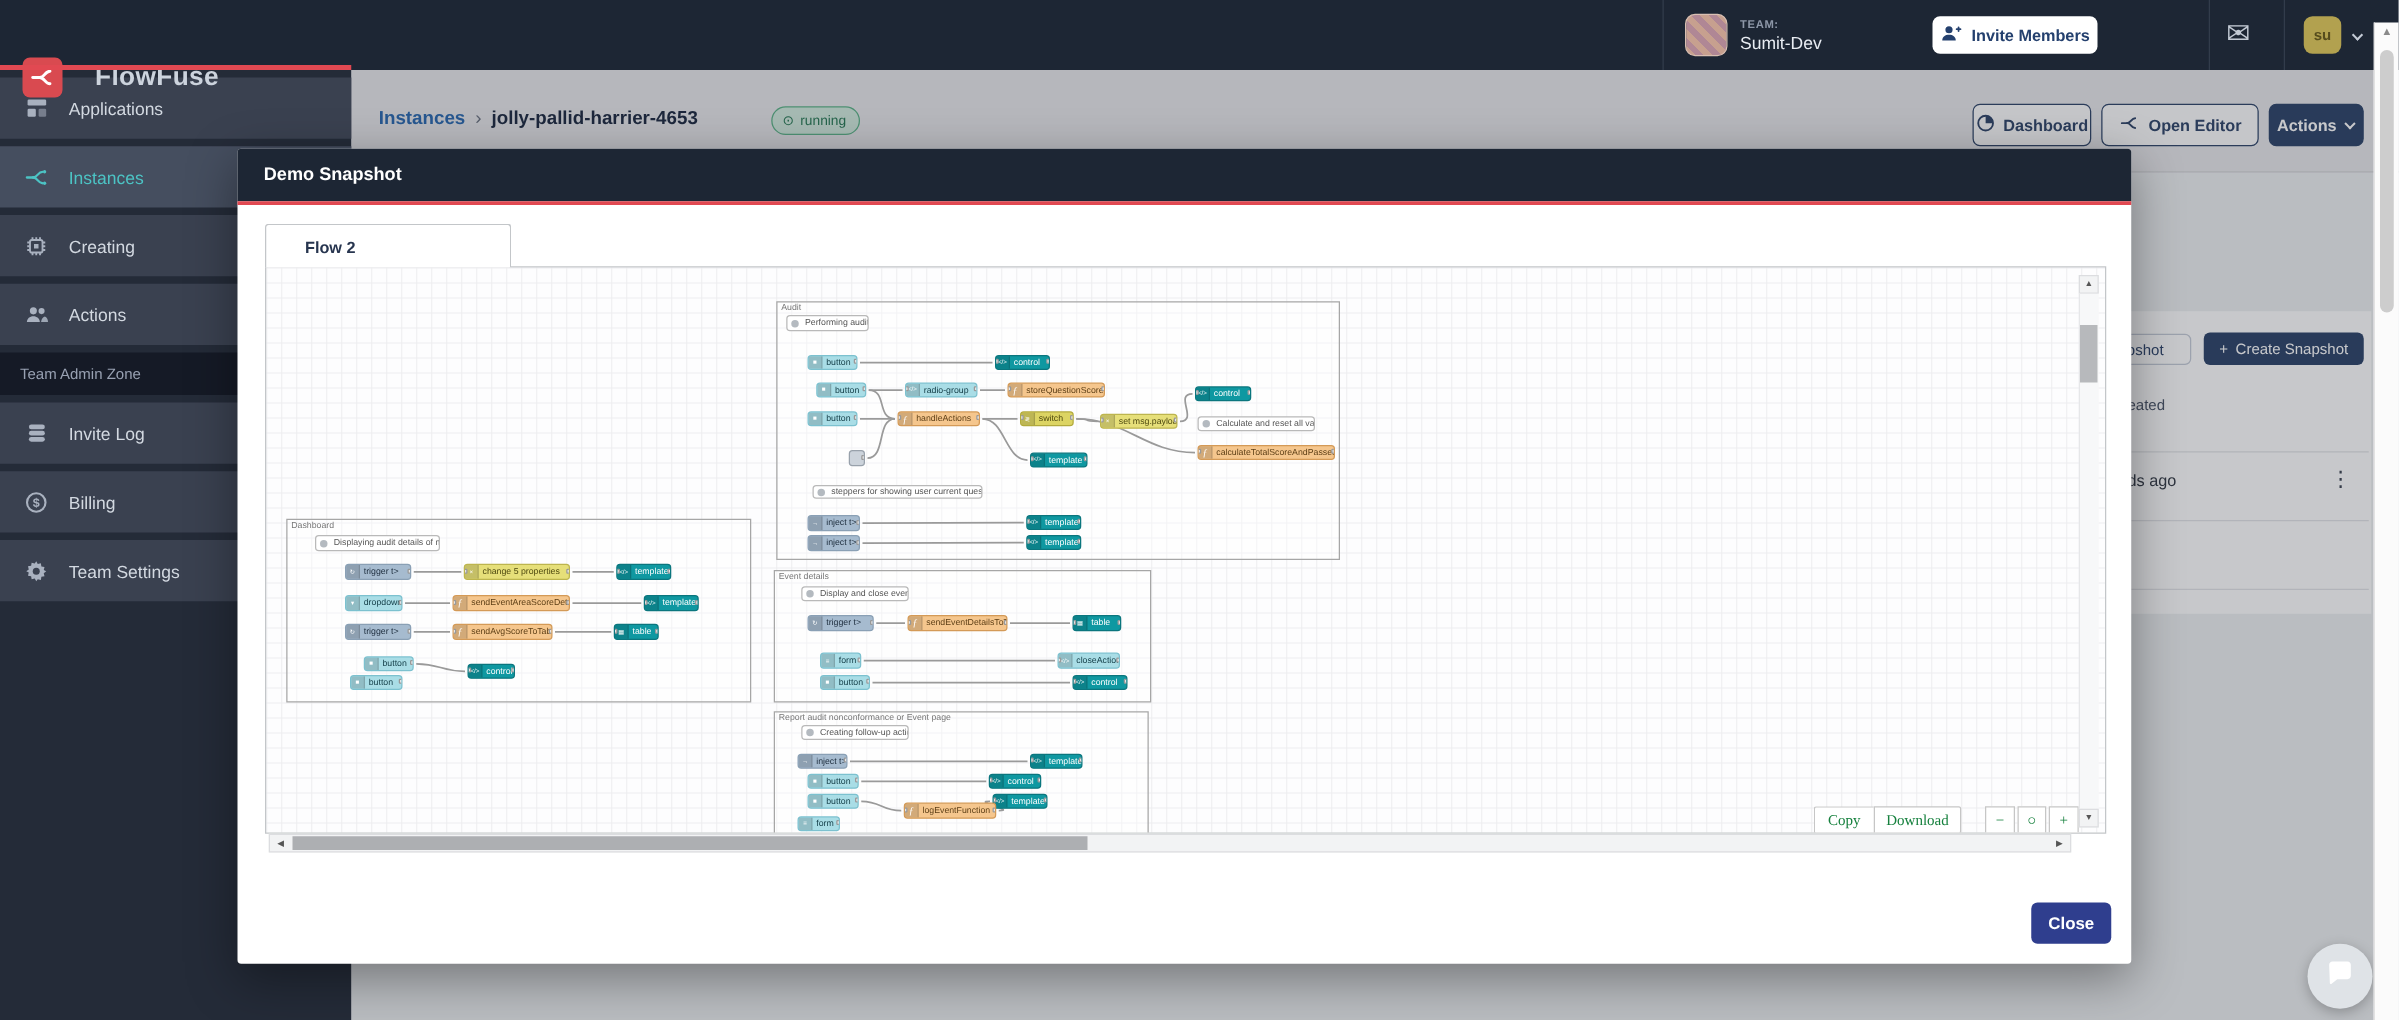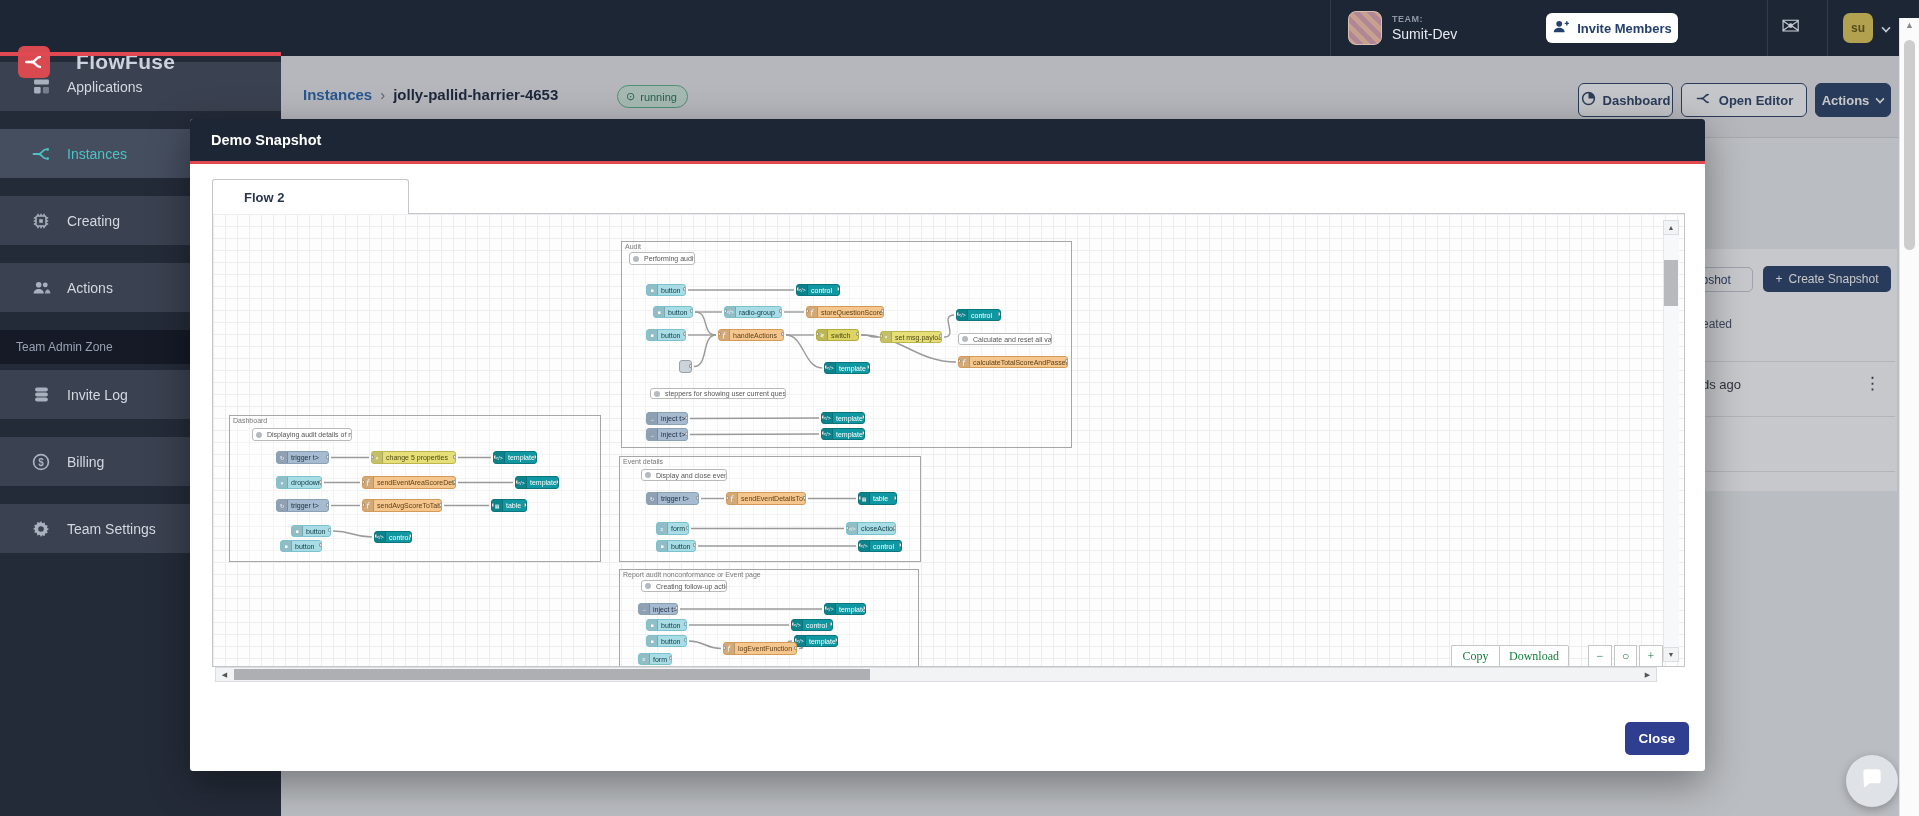--- a/index.html
+++ b/index.html
@@ -21,22 +21,22 @@
   .invite-btn { position:absolute; left:1546px; top:13px; width:132px; height:30px; background:#fff; border:none; border-radius:6px;
                 display:flex; align-items:center; justify-content:center; gap:7px; font-size:13px; font-weight:700; color:#24406e; cursor:pointer; }
   .mail-icon { position:absolute; left:1781px; top:13px; font-size:23px; color:#c3cad4; }
   .user-avatar { position:absolute; left:1843px; top:13px; width:30px; height:30px; border-radius:7px; background:#b2a14f;
                  display:flex; align-items:center; justify-content:center; font-size:12px; font-weight:700; color:#564c1d; }
   .user-chev { position:absolute; left:1882px; top:24px; transform:rotate(45deg) scale(.8); }
   .red-line { position:absolute; left:0; top:52px; width:281px; height:4px; background:#e14952; z-index:7; }
 
   
   .sidebar { position:absolute; left:0; top:56px; width:281px; height:760px; background:#242b38; z-index:5; }
-  .side-item { position:relative; margin:0 0 18px 0; height:49px; background:#3a4150; display:flex; align-items:center; gap:15px;
-               padding-left:30px; cursor:pointer; }
+  .side-item { position:relative; margin:0 0 6px 0; height:49px; background:#3a4150; display:flex; align-items:center; gap:15px;
+               padding-left:18px; cursor:pointer; }
   .side-item .s-icon { width:22px; display:flex; justify-content:center; color:#a9b1bf; }
   .side-item .s-label { font-size:14px; color:#d3d9e1; }
   .side-item.selected { background:#454e5f; }
   .side-item.selected .s-icon, .side-item.selected .s-label { color:#4cc3c4; }
   .side-section { height:34px; background:#151a26; display:flex; align-items:center; padding-left:16px;
                   font-size:12px; color:#98a1b2; margin-bottom:6px; }
   .side-top-pad { height:6px; }
 
   
   .content { position:absolute; left:281px; top:56px; width:1638px; height:760px; z-index:1; }

